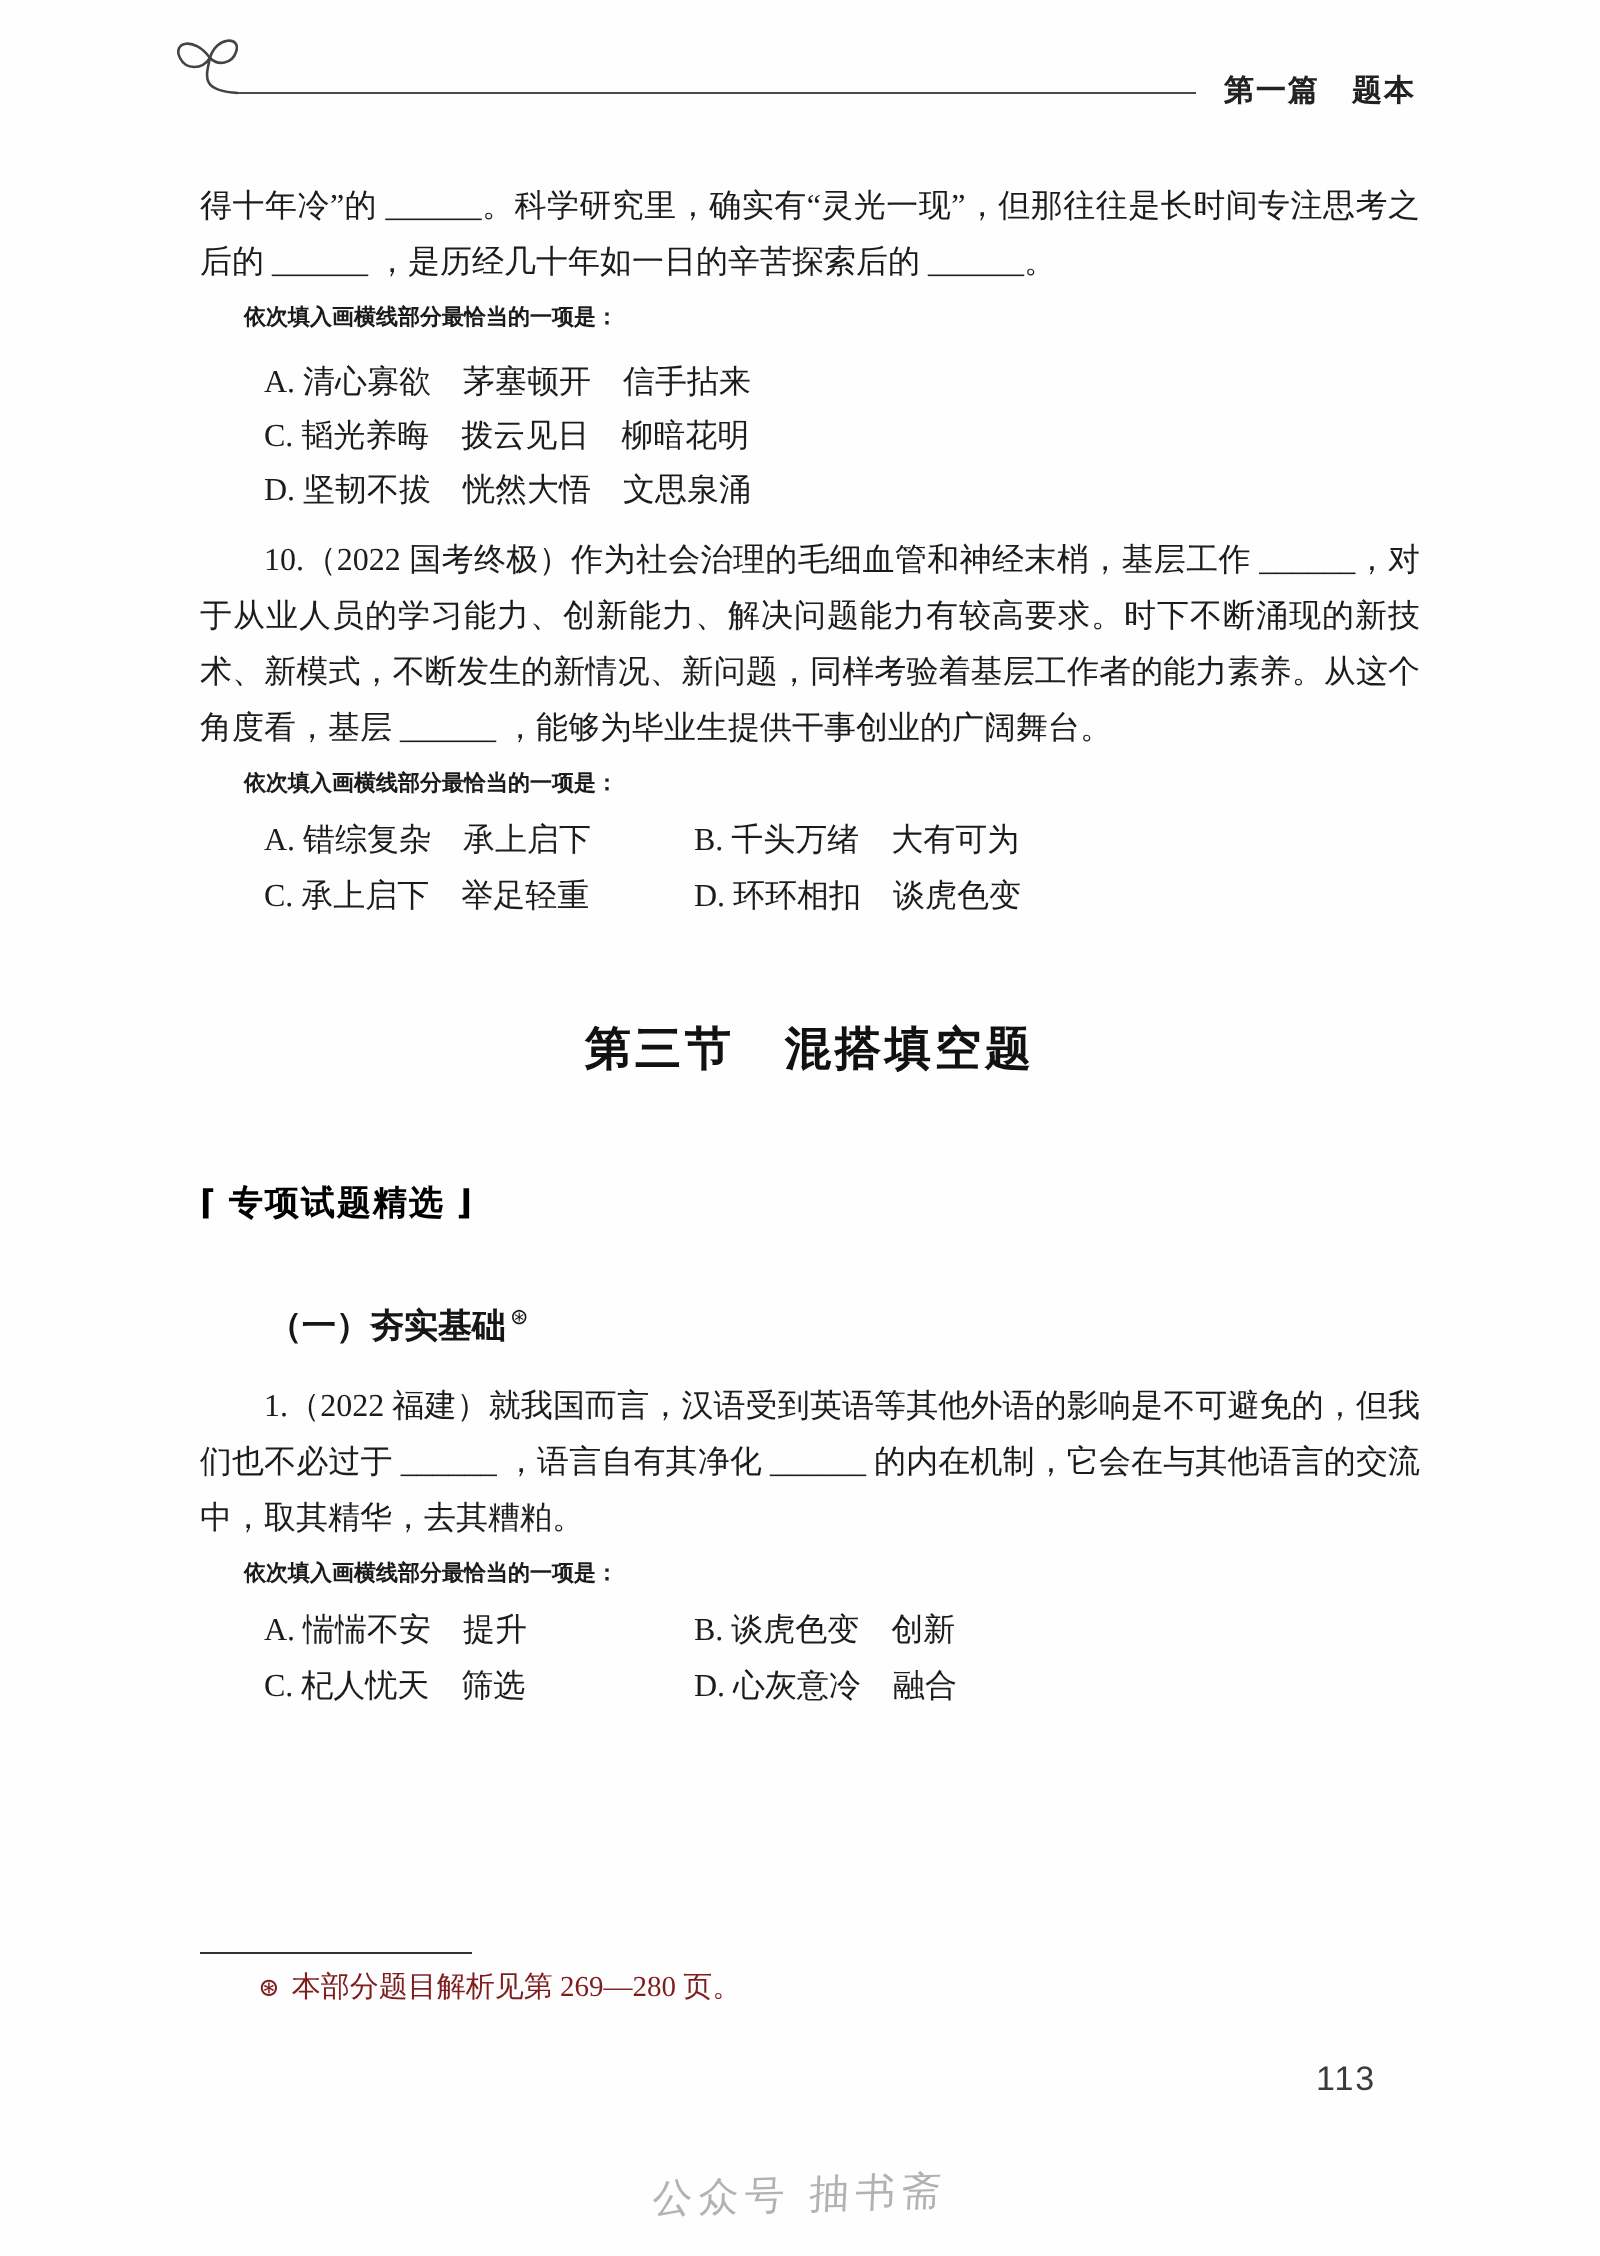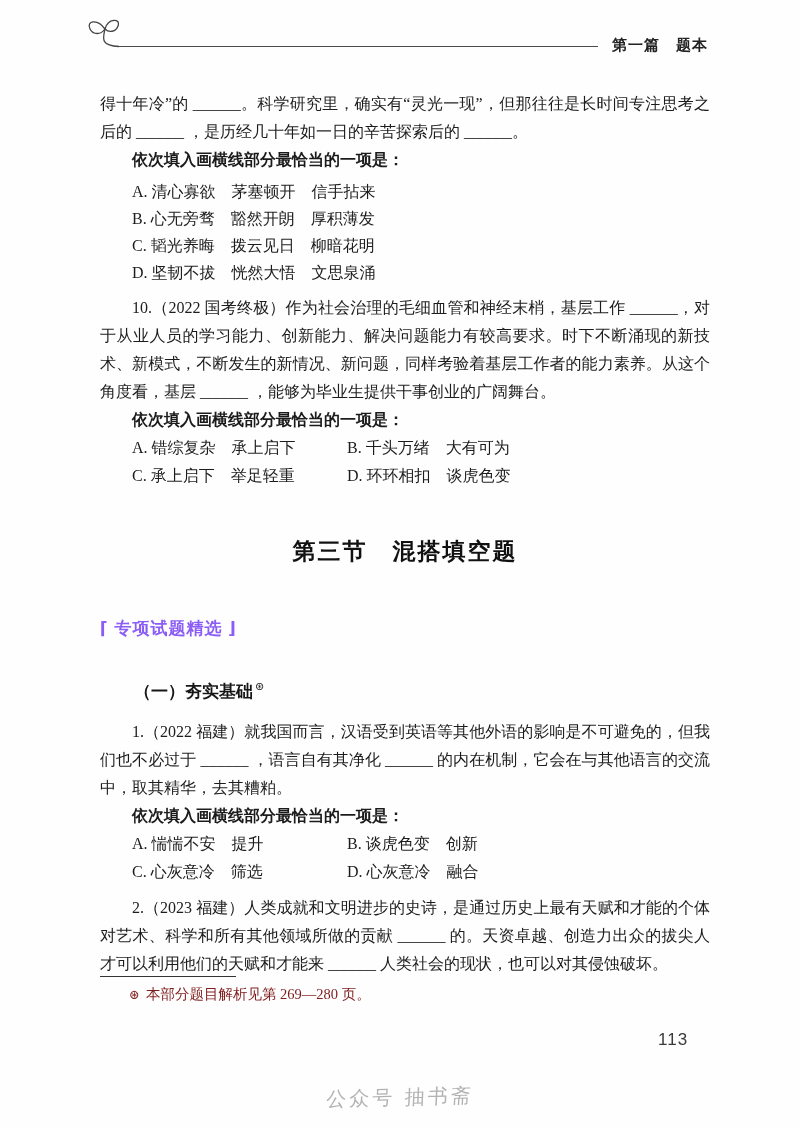--- a/index.html
+++ b/index.html
@@ -28,41 +28,41 @@
   
   .content{padding:90px 90px 0 100px;}
   .stem{
     margin:0;text-align:justify;line-height:28px;
     text-indent:2em;
     font-family:Liberation Serif, serif;
   }
   .stem.no-indent{text-indent:0;}
   .prompt{
     margin:0;line-height:28px;text-indent:2em;
-    font-family:Liberation Serif, serif;
-    font-weight:600;font-size:16px;color:#1b1b1b;
+    font-family:Liberation Mono, monospace;
+    font-weight:600;font-size:11px;color:#1b1b1b;
   }
   .options-list{margin:4px 0 0 0;padding:0;list-style:none;}
   .options-list li{line-height:27px;margin-left:2em;}
   .options-grid{
     display:grid;grid-template-columns:215px 1fr;
     margin:0 0 0 2em;padding:0;list-style:none;
   }
   .options-grid li{line-height:28px;}
   .q10{margin-top:8px;}
   .section-title{
     margin:44px 0 0 0;text-align:center;
     font-family:"Liberation Sans","DejaVu Sans",sans-serif;
     font-weight:bold;font-size:23px;line-height:34px;color:#111;
     letter-spacing:2px;
   }
   .selection-header{
     margin:48px 0 0 0;
     font-family:"Liberation Sans","DejaVu Sans",sans-serif;
-    font-weight:600;font-size:17px;line-height:26px;color:#8b5cf6;
+    font-weight:600;font-size:17px;line-height:26px;color:#000000;
     letter-spacing:1px;
   }
   .subsection{
     margin:32px 0 0 2em;
     font-family:"Liberation Sans","DejaVu Sans",sans-serif;
     font-weight:bold;font-size:17px;line-height:24px;color:#161616;
   }
   .subsection sup{font-size:11px;font-weight:normal;vertical-align:super;margin-left:2px;}
   .q1{margin-top:14px;}
   .q2{margin-top:8px;}
@@ -100,21 +100,20 @@
     <div class="header-line"></div>
     <span class="header-label">第一篇　题本</span>
   </div>
 
   <div class="content">
 
     <p class="stem no-indent">得十年冷”的 ______。科学研究里，确实有“灵光一现”，但那往往是长时间专注思考之后的 ______ ，是历经几十年如一日的辛苦探索后的 ______。</p>
     <p class="prompt">依次填入画横线部分最恰当的一项是：</p>
     <ul class="options-list">
       <li>A. 清心寡欲　茅塞顿开　信手拈来</li>
-      <li>B. 心无旁骛　豁然开朗　厚积薄发</li>
       <li>C. 韬光养晦　拨云见日　柳暗花明</li>
       <li>D. 坚韧不拔　恍然大悟　文思泉涌</li>
     </ul>
 
     <p class="stem q10">10.（2022 国考终极）作为社会治理的毛细血管和神经末梢，基层工作 ______，对于从业人员的学习能力、创新能力、解决问题能力有较高要求。时下不断涌现的新技术、新模式，不断发生的新情况、新问题，同样考验着基层工作者的能力素养。从这个角度看，基层 ______ ，能够为毕业生提供干事创业的广阔舞台。</p>
     <p class="prompt">依次填入画横线部分最恰当的一项是：</p>
     <ul class="options-grid">
       <li>A. 错综复杂　承上启下</li>
       <li>B. 千头万绪　大有可为</li>
       <li>C. 承上启下　举足轻重</li>
@@ -127,25 +126,24 @@
 
     <div class="subsection">
       <span>（一）夯实基础</span><sup>⊛</sup>
     </div>
 
     <p class="stem q1">1.（2022 福建）就我国而言，汉语受到英语等其他外语的影响是不可避免的，但我们也不必过于 ______ ，语言自有其净化 ______ 的内在机制，它会在与其他语言的交流中，取其精华，去其糟粕。</p>
     <p class="prompt">依次填入画横线部分最恰当的一项是：</p>
     <ul class="options-grid">
       <li>A. 惴惴不安　提升</li>
       <li>B. 谈虎色变　创新</li>
-      <li>C. 心灰意冷　筛选</li>
+      <li>C. 杞人忧天　筛选</li>
       <li>D. 心灰意冷　融合</li>
     </ul>
 
-    <p class="stem q2">2.（2023 福建）人类成就和文明进步的史诗，是通过历史上最有天赋和才能的个体对艺术、科学和所有其他领域所做的贡献 ______ 的。天资卓越、创造力出众的拔尖人才可以利用他们的天赋和才能来 ______ 人类社会的现状，也可以对其侵蚀破坏。</p>
   </div>
 
   <div class="footnote">
     <div class="footnote-rule"></div>
     <p class="footnote-text">
       <span class="fn-mark">⊛</span><span>本部分题目解析见第 269—280 页。</span>
     </p>
   </div>
 
   <div class="page-number">113</div>

